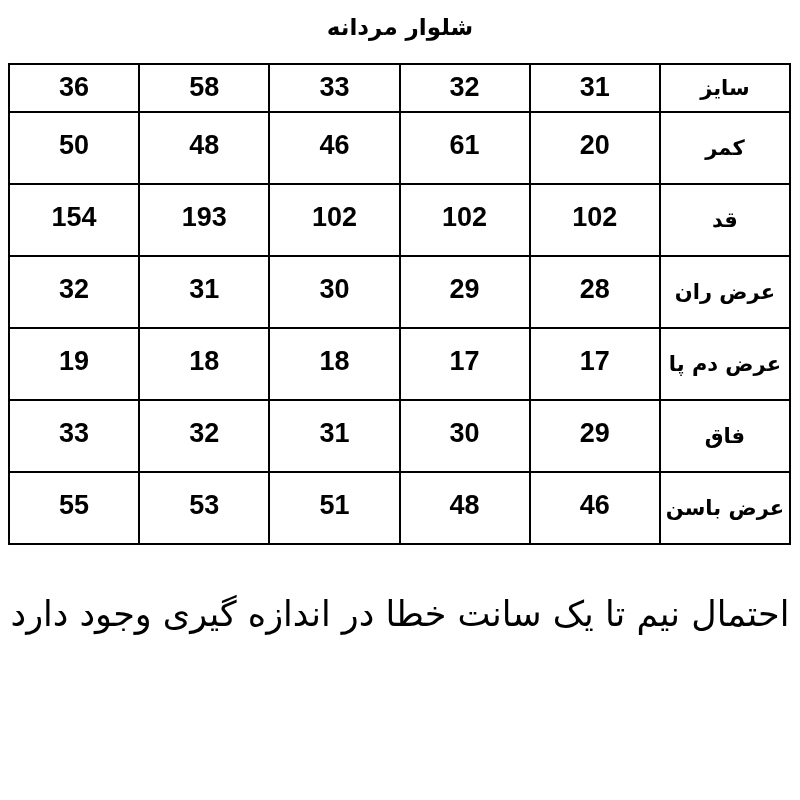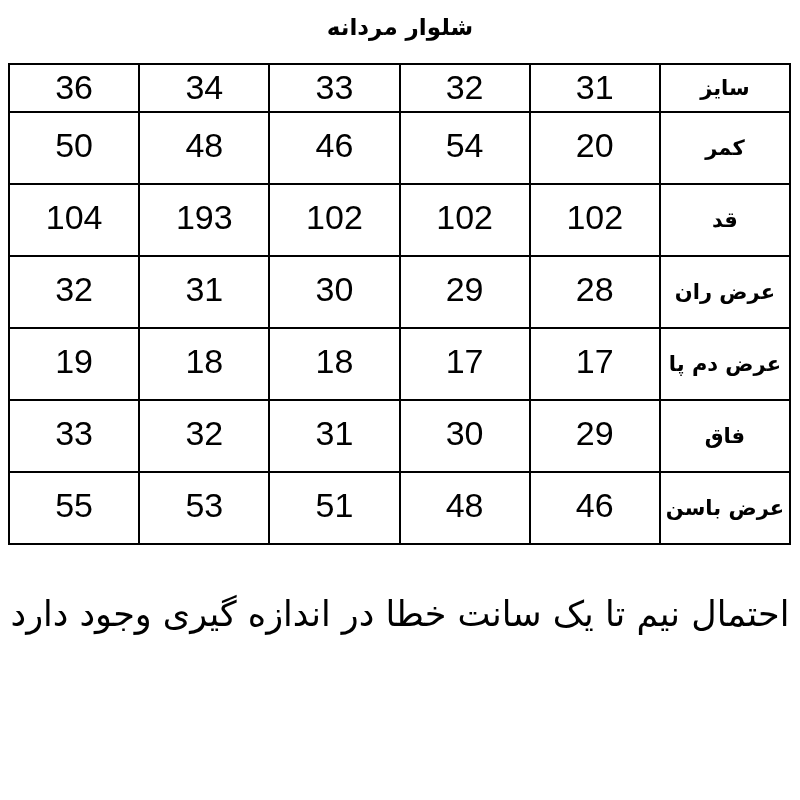--- a/index.html
+++ b/index.html
@@ -52,22 +52,22 @@
   table.size-table tr { height: 72px; }
   table.size-table tr:first-child { height: 48px; }
 
   table.size-table th {
     font-size: 21px;
     font-weight: bold;
     margin-left: 23px;
   }
 
   table.size-table td {
-    font-size: 34px;
-    font-weight: normal;
+    font-size: 27px;
+    font-weight: bold;
     font-family: "Liberation Sans", "DejaVu Sans", sans-serif;
     padding-bottom: 6px;
   }
 
   table.size-table tr:first-child td { padding-bottom: 2px; }
 
   .footer-note {
     position: absolute;
     top: 594px;
     left: 0;
@@ -85,38 +85,38 @@
 
   <div class="chart-title">شلوار مردانه</div>
 
   <table class="size-table">
     <tbody>
         <tr>
           <th>سایز</th>
           <td>31</td>
           <td>32</td>
           <td>33</td>
-          <td>34</td>
+          <td>58</td>
           <td>36</td>
         </tr>
         <tr>
           <th>کمر</th>
           <td>20</td>
-          <td>54</td>
+          <td>61</td>
           <td>46</td>
           <td>48</td>
           <td>50</td>
         </tr>
         <tr>
           <th>قد</th>
           <td>102</td>
           <td>102</td>
           <td>102</td>
           <td>193</td>
-          <td>104</td>
+          <td>154</td>
         </tr>
         <tr>
           <th>عرض ران</th>
           <td>28</td>
           <td>29</td>
           <td>30</td>
           <td>31</td>
           <td>32</td>
         </tr>
         <tr>

